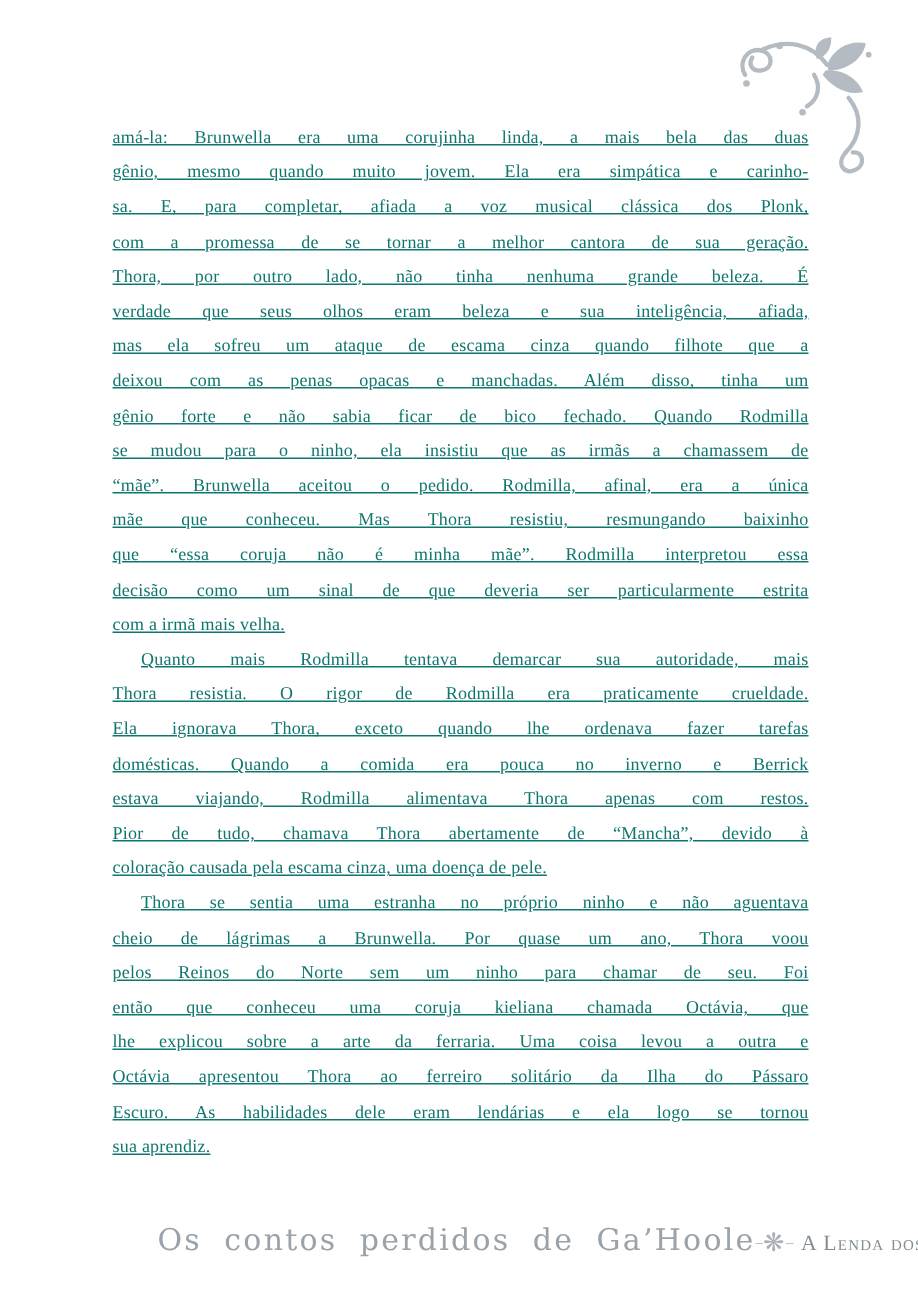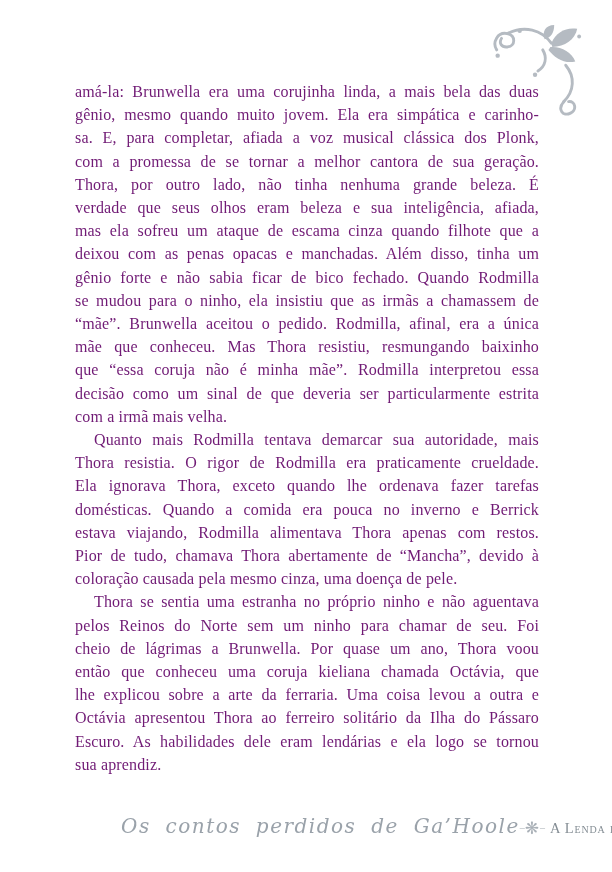--- a/index.html
+++ b/index.html
@@ -17,45 +17,45 @@
     position:absolute;
     top:24px; right:30px;
     width:92px; height:92px;
   }
 
   
   .body-text {
     position:absolute;
     left:75px; top:80px;
     width:464px;
-    color:#701a75;
-    font-size:16px;
+    color:#0f766e;
+    font-size:12px;
     line-height:23.2px;
     letter-spacing:0.15px;
+    text-decoration:underline;
   }
   .para { margin:0; }
   .para .line {
     text-align:justify;
     text-align-last:justify;
     white-space:normal;
   }
   .para .line.last { text-align-last:left; }
   .para.indent .line:first-child { text-indent:19px; }
 
   
   .footer {
     position:absolute;
     left:75px; right:34px; top:814px;
     display:flex;
     align-items:baseline;
   }
   .book-title {
-    margin-left:46px;
+    margin-left:30px;
     font-family:"DejaVu Serif", serif;
-    font-style:italic;
     font-size:20px;
     color:#9aa2aa;
     letter-spacing:1.5px;
     word-spacing:7px;
     white-space:nowrap;
   }
   .footer-right {
     margin-left:auto;
     display:flex;
     align-items:center;
@@ -120,26 +120,26 @@
         <div class="line">decisão como um sinal de que deveria ser particularmente estrita</div>
         <div class="line last">com a irmã mais velha.</div>
       </div>
       <div class="para indent">
         <div class="line">Quanto mais Rodmilla tentava demarcar sua autoridade, mais</div>
         <div class="line">Thora resistia. O rigor de Rodmilla era praticamente crueldade.</div>
         <div class="line">Ela ignorava Thora, exceto quando lhe ordenava fazer tarefas</div>
         <div class="line">domésticas. Quando a comida era pouca no inverno e Berrick</div>
         <div class="line">estava viajando, Rodmilla alimentava Thora apenas com restos.</div>
         <div class="line">Pior de tudo, chamava Thora abertamente de “Mancha”, devido à</div>
-        <div class="line last">coloração causada pela mesmo cinza, uma doença de pele.</div>
+        <div class="line last">coloração causada pela escama cinza, uma doença de pele.</div>
       </div>
       <div class="para indent">
         <div class="line">Thora se sentia uma estranha no próprio ninho e não aguentava</div>
+        <div class="line">cheio de lágrimas a Brunwella. Por quase um ano, Thora voou</div>
         <div class="line">pelos Reinos do Norte sem um ninho para chamar de seu. Foi</div>
-        <div class="line">cheio de lágrimas a Brunwella. Por quase um ano, Thora voou</div>
         <div class="line">então que conheceu uma coruja kieliana chamada Octávia, que</div>
         <div class="line">lhe explicou sobre a arte da ferraria. Uma coisa levou a outra e</div>
         <div class="line">Octávia apresentou Thora ao ferreiro solitário da Ilha do Pássaro</div>
         <div class="line">Escuro. As habilidades dele eram lendárias e ela logo se tornou</div>
         <div class="line last">sua aprendiz.</div>
       </div>
     </main>
 
   <footer class="footer">
     <span class="book-title">Os contos perdidos de Ga’Hoole</span>

